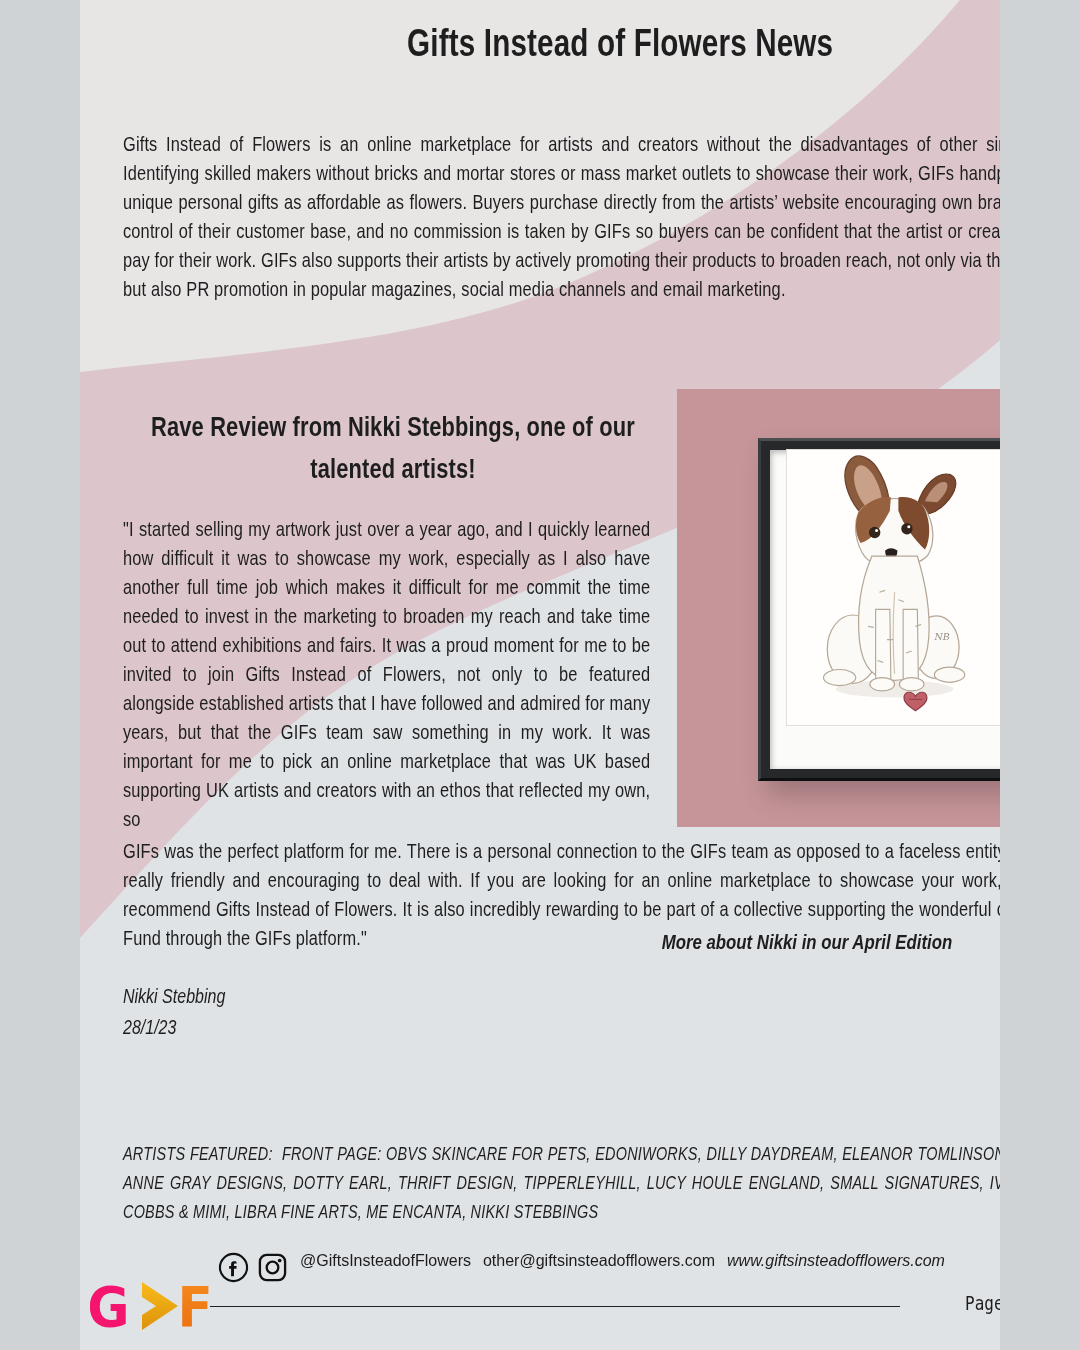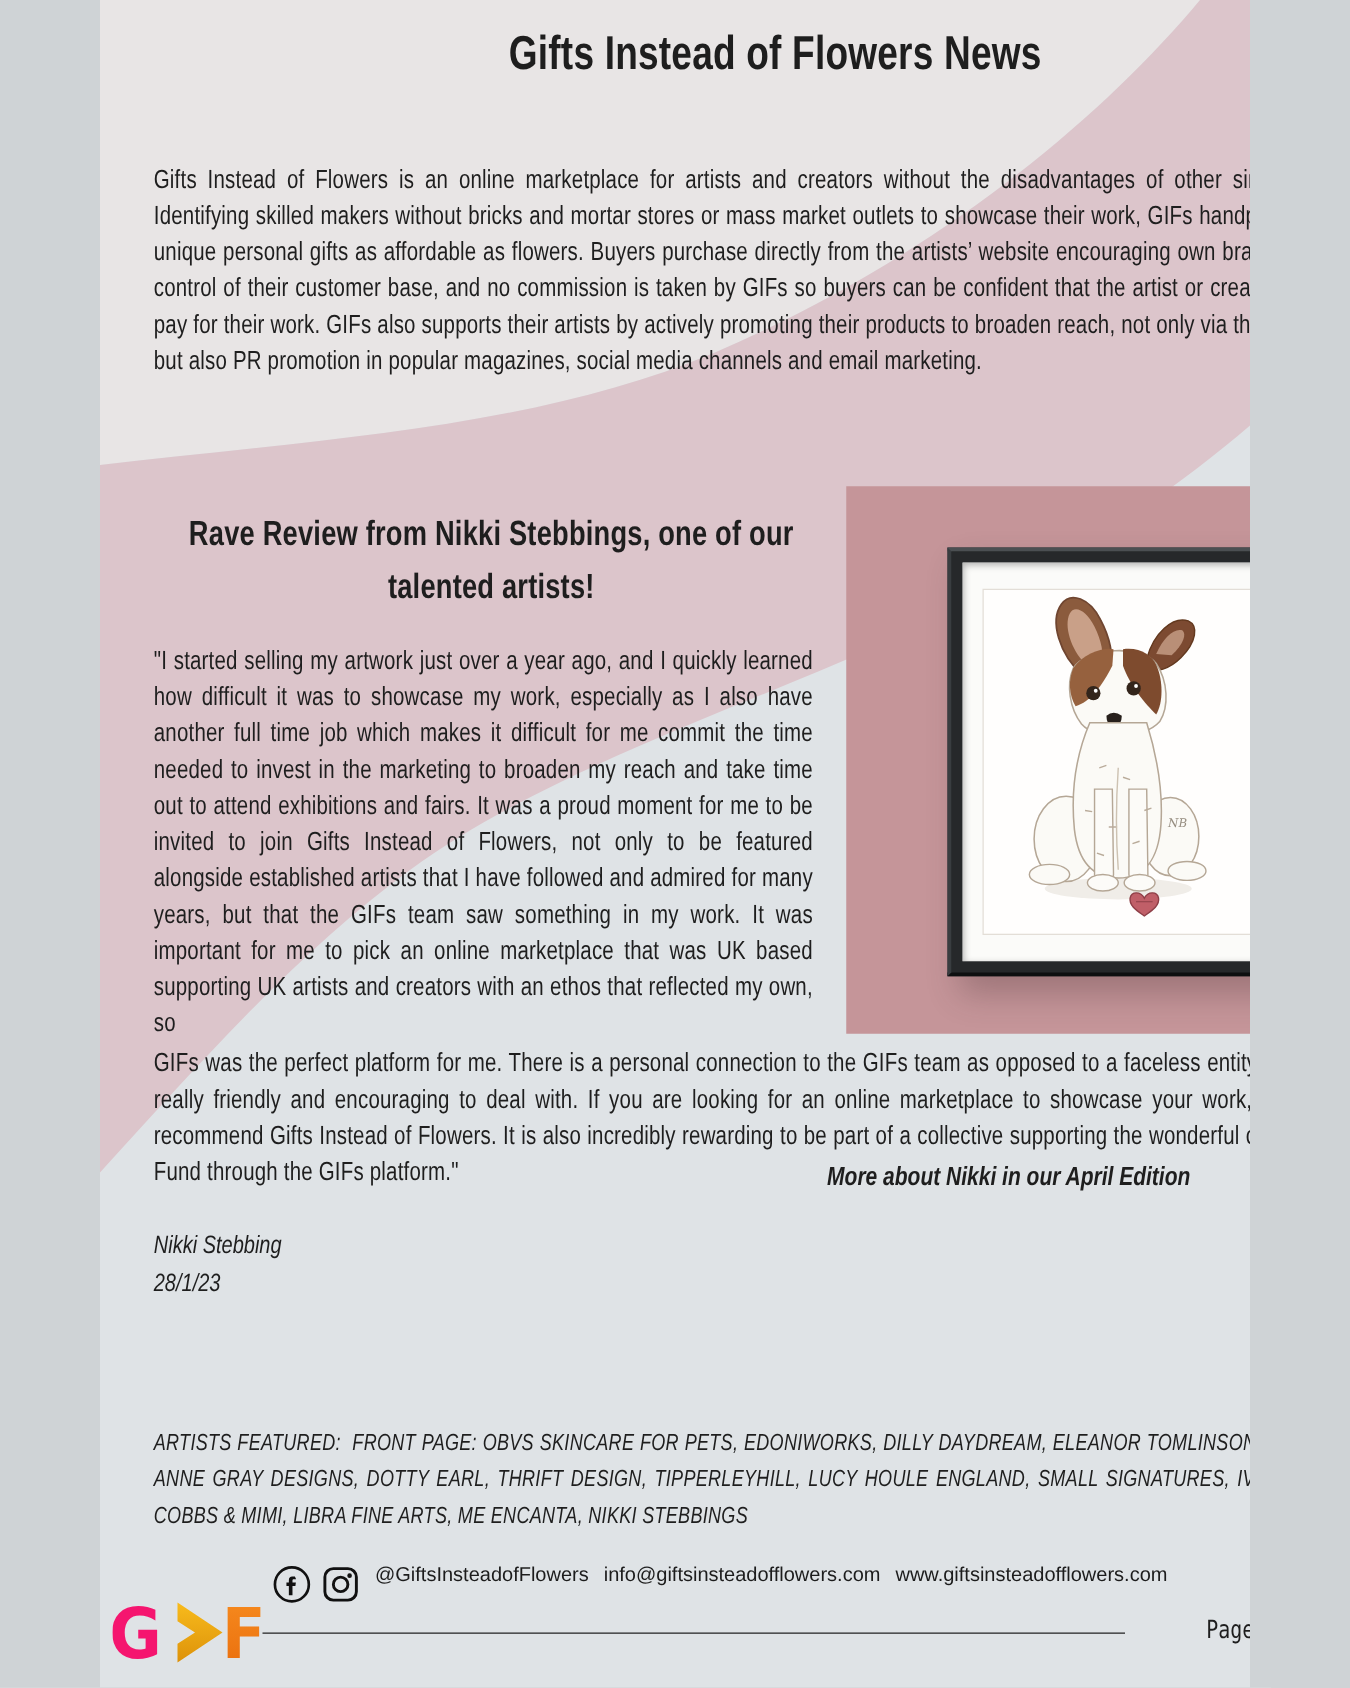--- a/index.html
+++ b/index.html
@@ -24,26 +24,26 @@
   .sig{left:43px;top:981px;width:420px;font-size:20px;line-height:31px;font-style:italic;}
   .artists{left:43px;top:1139px;width:1274px;font-size:18.5px;line-height:29px;font-style:italic;text-align:justify;letter-spacing:.3px;}
   .panel{left:597px;top:389px;width:465px;height:438px;background:#c59599;}
   .frame{
     position:absolute;left:81px;top:49px;width:253px;height:319px;background:#26282a;
     border-top:3px solid #4b4f52;border-left:3px solid #393d40;
     border-right:3px solid #121415;border-bottom:3px solid #0e0f10;
     padding:9px;box-shadow:10px 14px 24px rgba(70,45,50,.30);
   }
   .mat{width:100%;height:100%;background:#fbfbf9;box-shadow:inset 1px 2px 6px rgba(0,0,0,.30);
-       display:flex;align-items:center;justify-content:center;}
+       display:flex;justify-content:center;}
   .art{width:219px;height:275px;background:#fffefd;outline:1px solid #e3ded7;position:relative;}
   .footer-row{left:138px;top:1252px;display:flex;align-items:flex-start;gap:8px;font-size:16px;color:#1c1c1c;}
   .footer-row .txt{margin-left:4px;}
   .gap1{margin-left:22px;}
-  .gap2{margin-left:14px;}
+  .gap2{margin-left:14px;font-style:italic;}
   .rule{left:130px;top:1306px;width:690px;height:0;border-top:1.6px solid #222;}
   .pagenum{left:885px;top:1291px;font-family:"DejaVu Sans Mono",monospace;font-size:20px;white-space:nowrap;}
   .logo{left:10px;top:1274px;}
   .icon{display:inline-block;line-height:0;}
 </style>
 </head>
 <body>
 
 <div class="page">
 
@@ -134,21 +134,21 @@
         </svg>
     </span>
     <span class="icon">
       <svg width="31" height="31" viewBox="0 0 32 32">
           <rect x="3" y="3" width="26" height="26" rx="7" fill="none" stroke="#111" stroke-width="2.4"></rect>
           <circle cx="16" cy="16" r="6" fill="none" stroke="#111" stroke-width="2.4"></circle>
           <circle cx="23.4" cy="8.8" r="1.9" fill="#111"></circle>
         </svg>
     </span>
     <span class="txt">@GiftsInsteadofFlowers</span>
-    <span class="txt gap1">info@giftsinsteadofflowers.com</span>
+    <span class="txt gap1">other@giftsinsteadofflowers.com</span>
     <span class="txt gap2">www.giftsinsteadofflowers.com</span>
   </div>
 
   <div class="abs logo icon">
     <svg width="122" height="64" viewBox="0 0 122 64">
       <defs>
         <linearGradient id="gold" x1="0" y1="0" x2="0" y2="1">
           <stop offset="0" stop-color="#f8bb1c"></stop>
             <stop offset="1" stop-color="#dd920a"></stop>
         </linearGradient>

